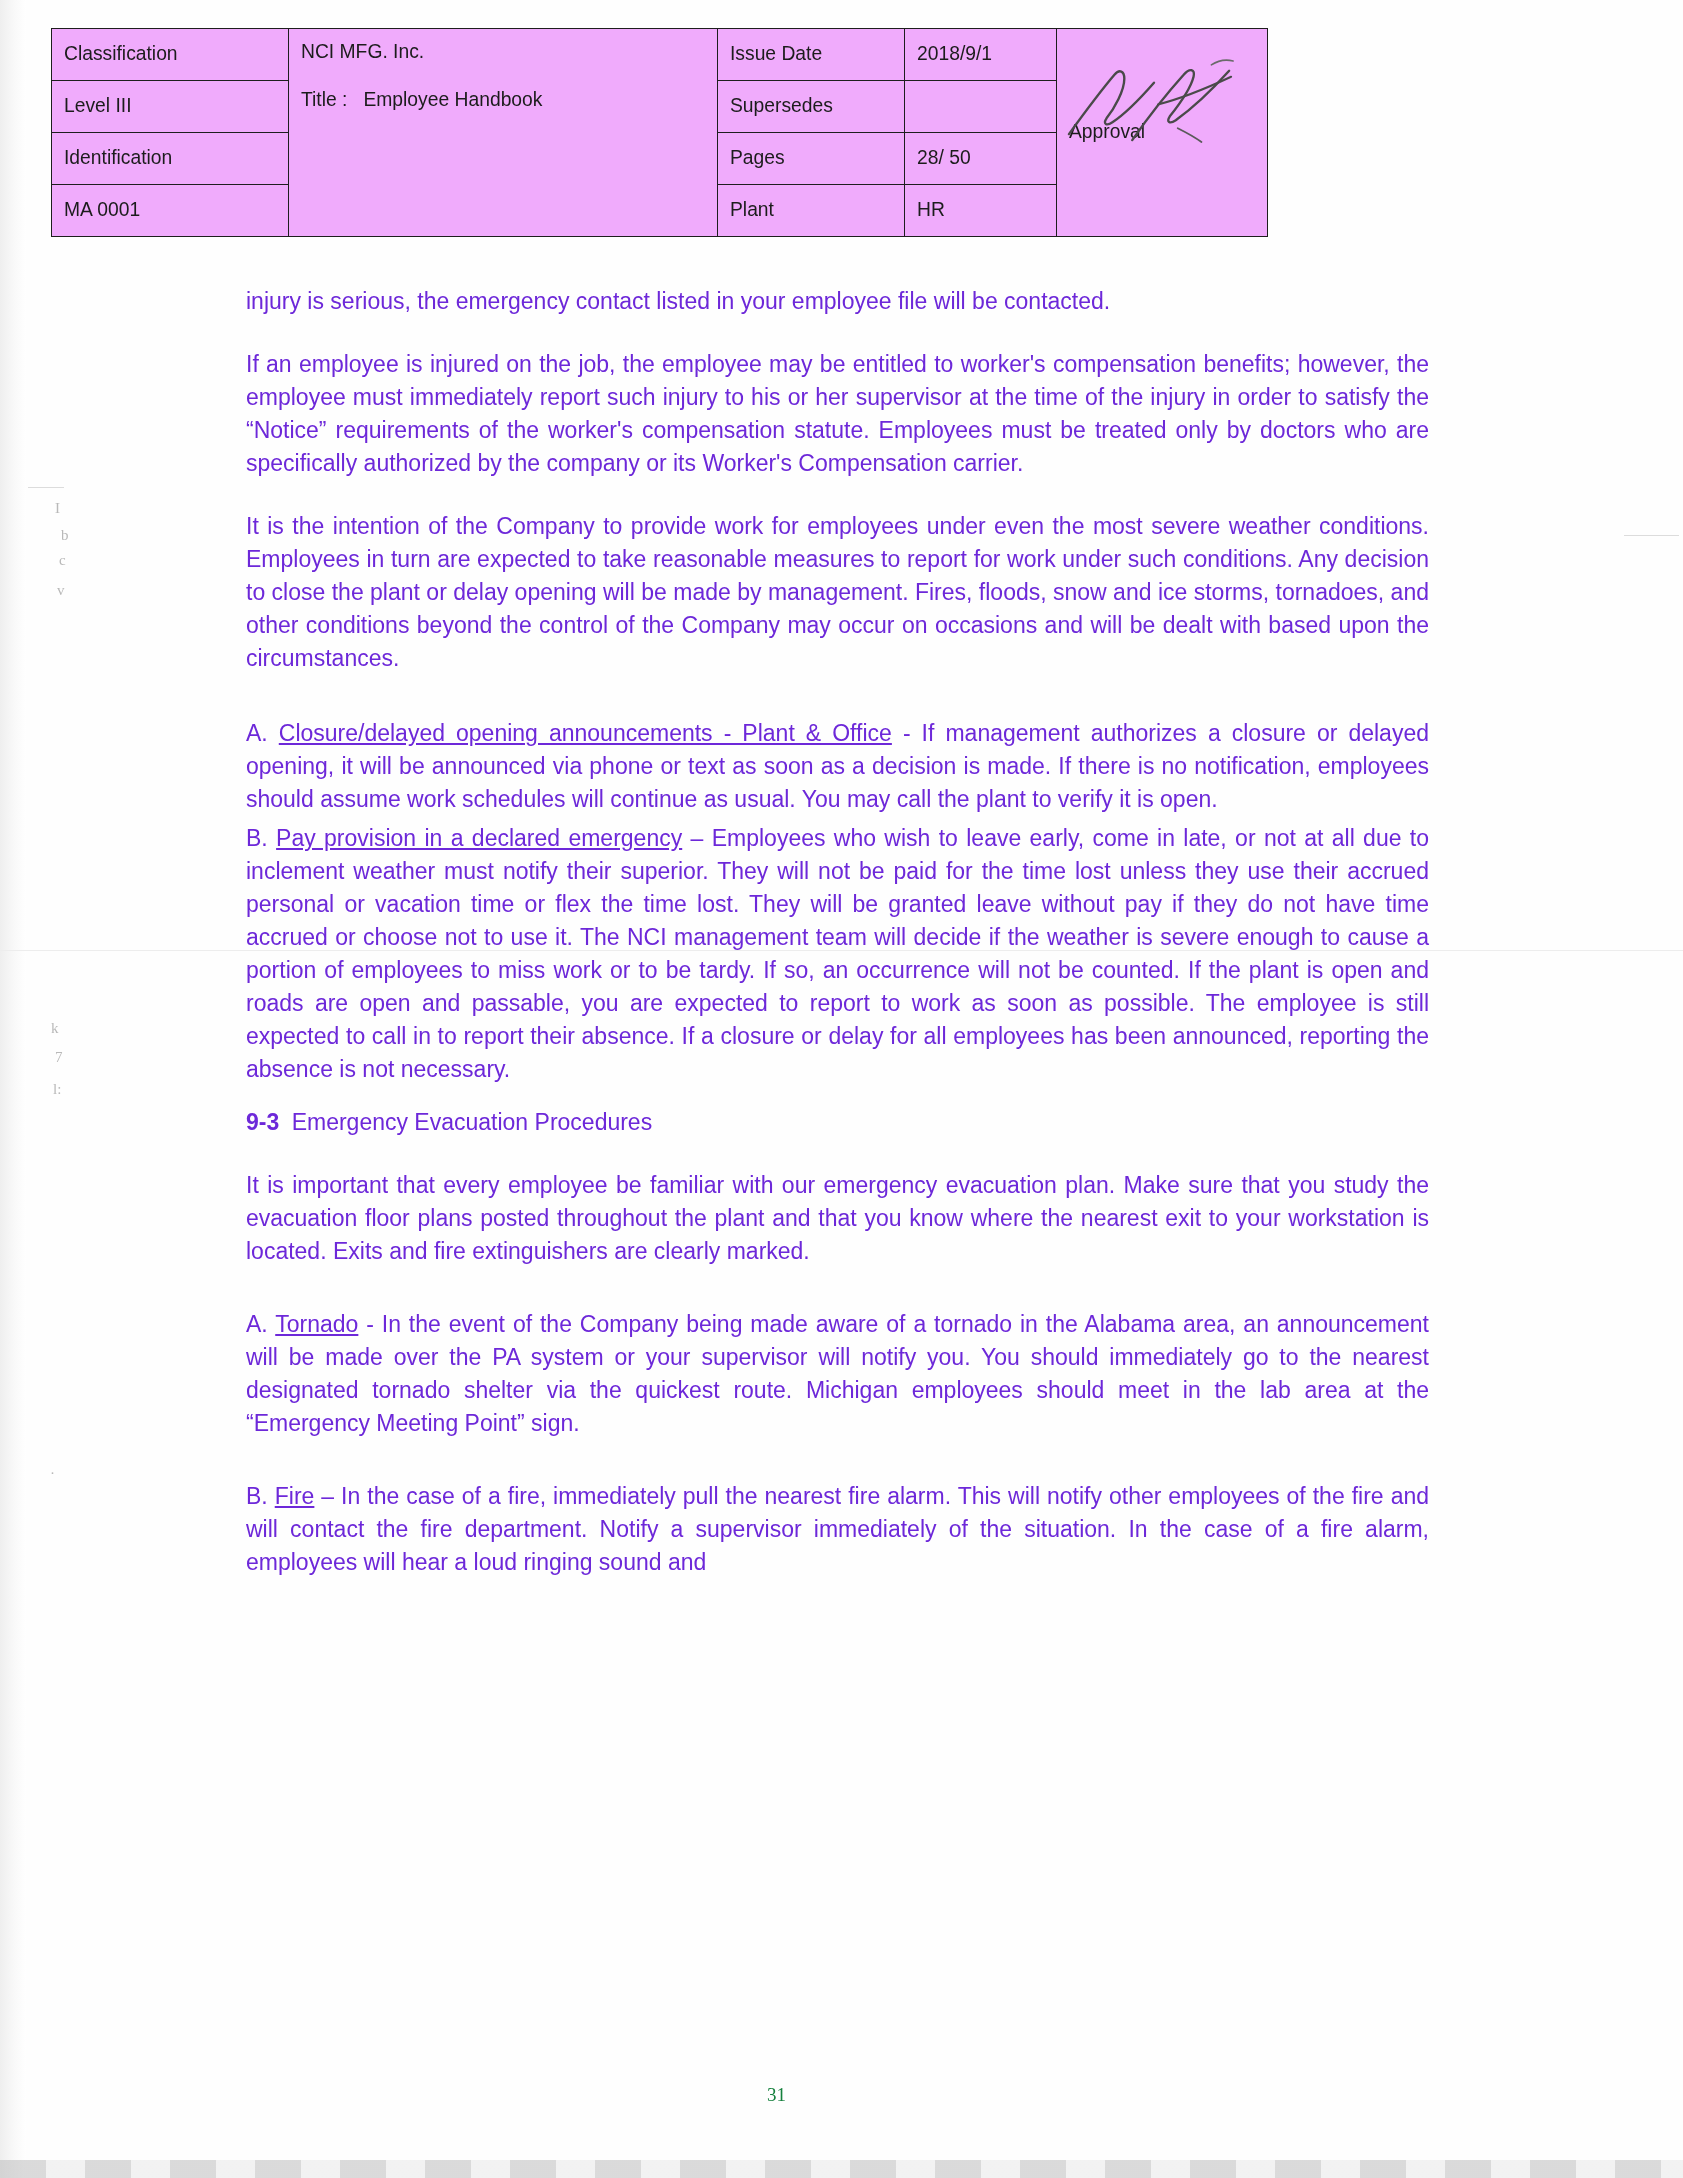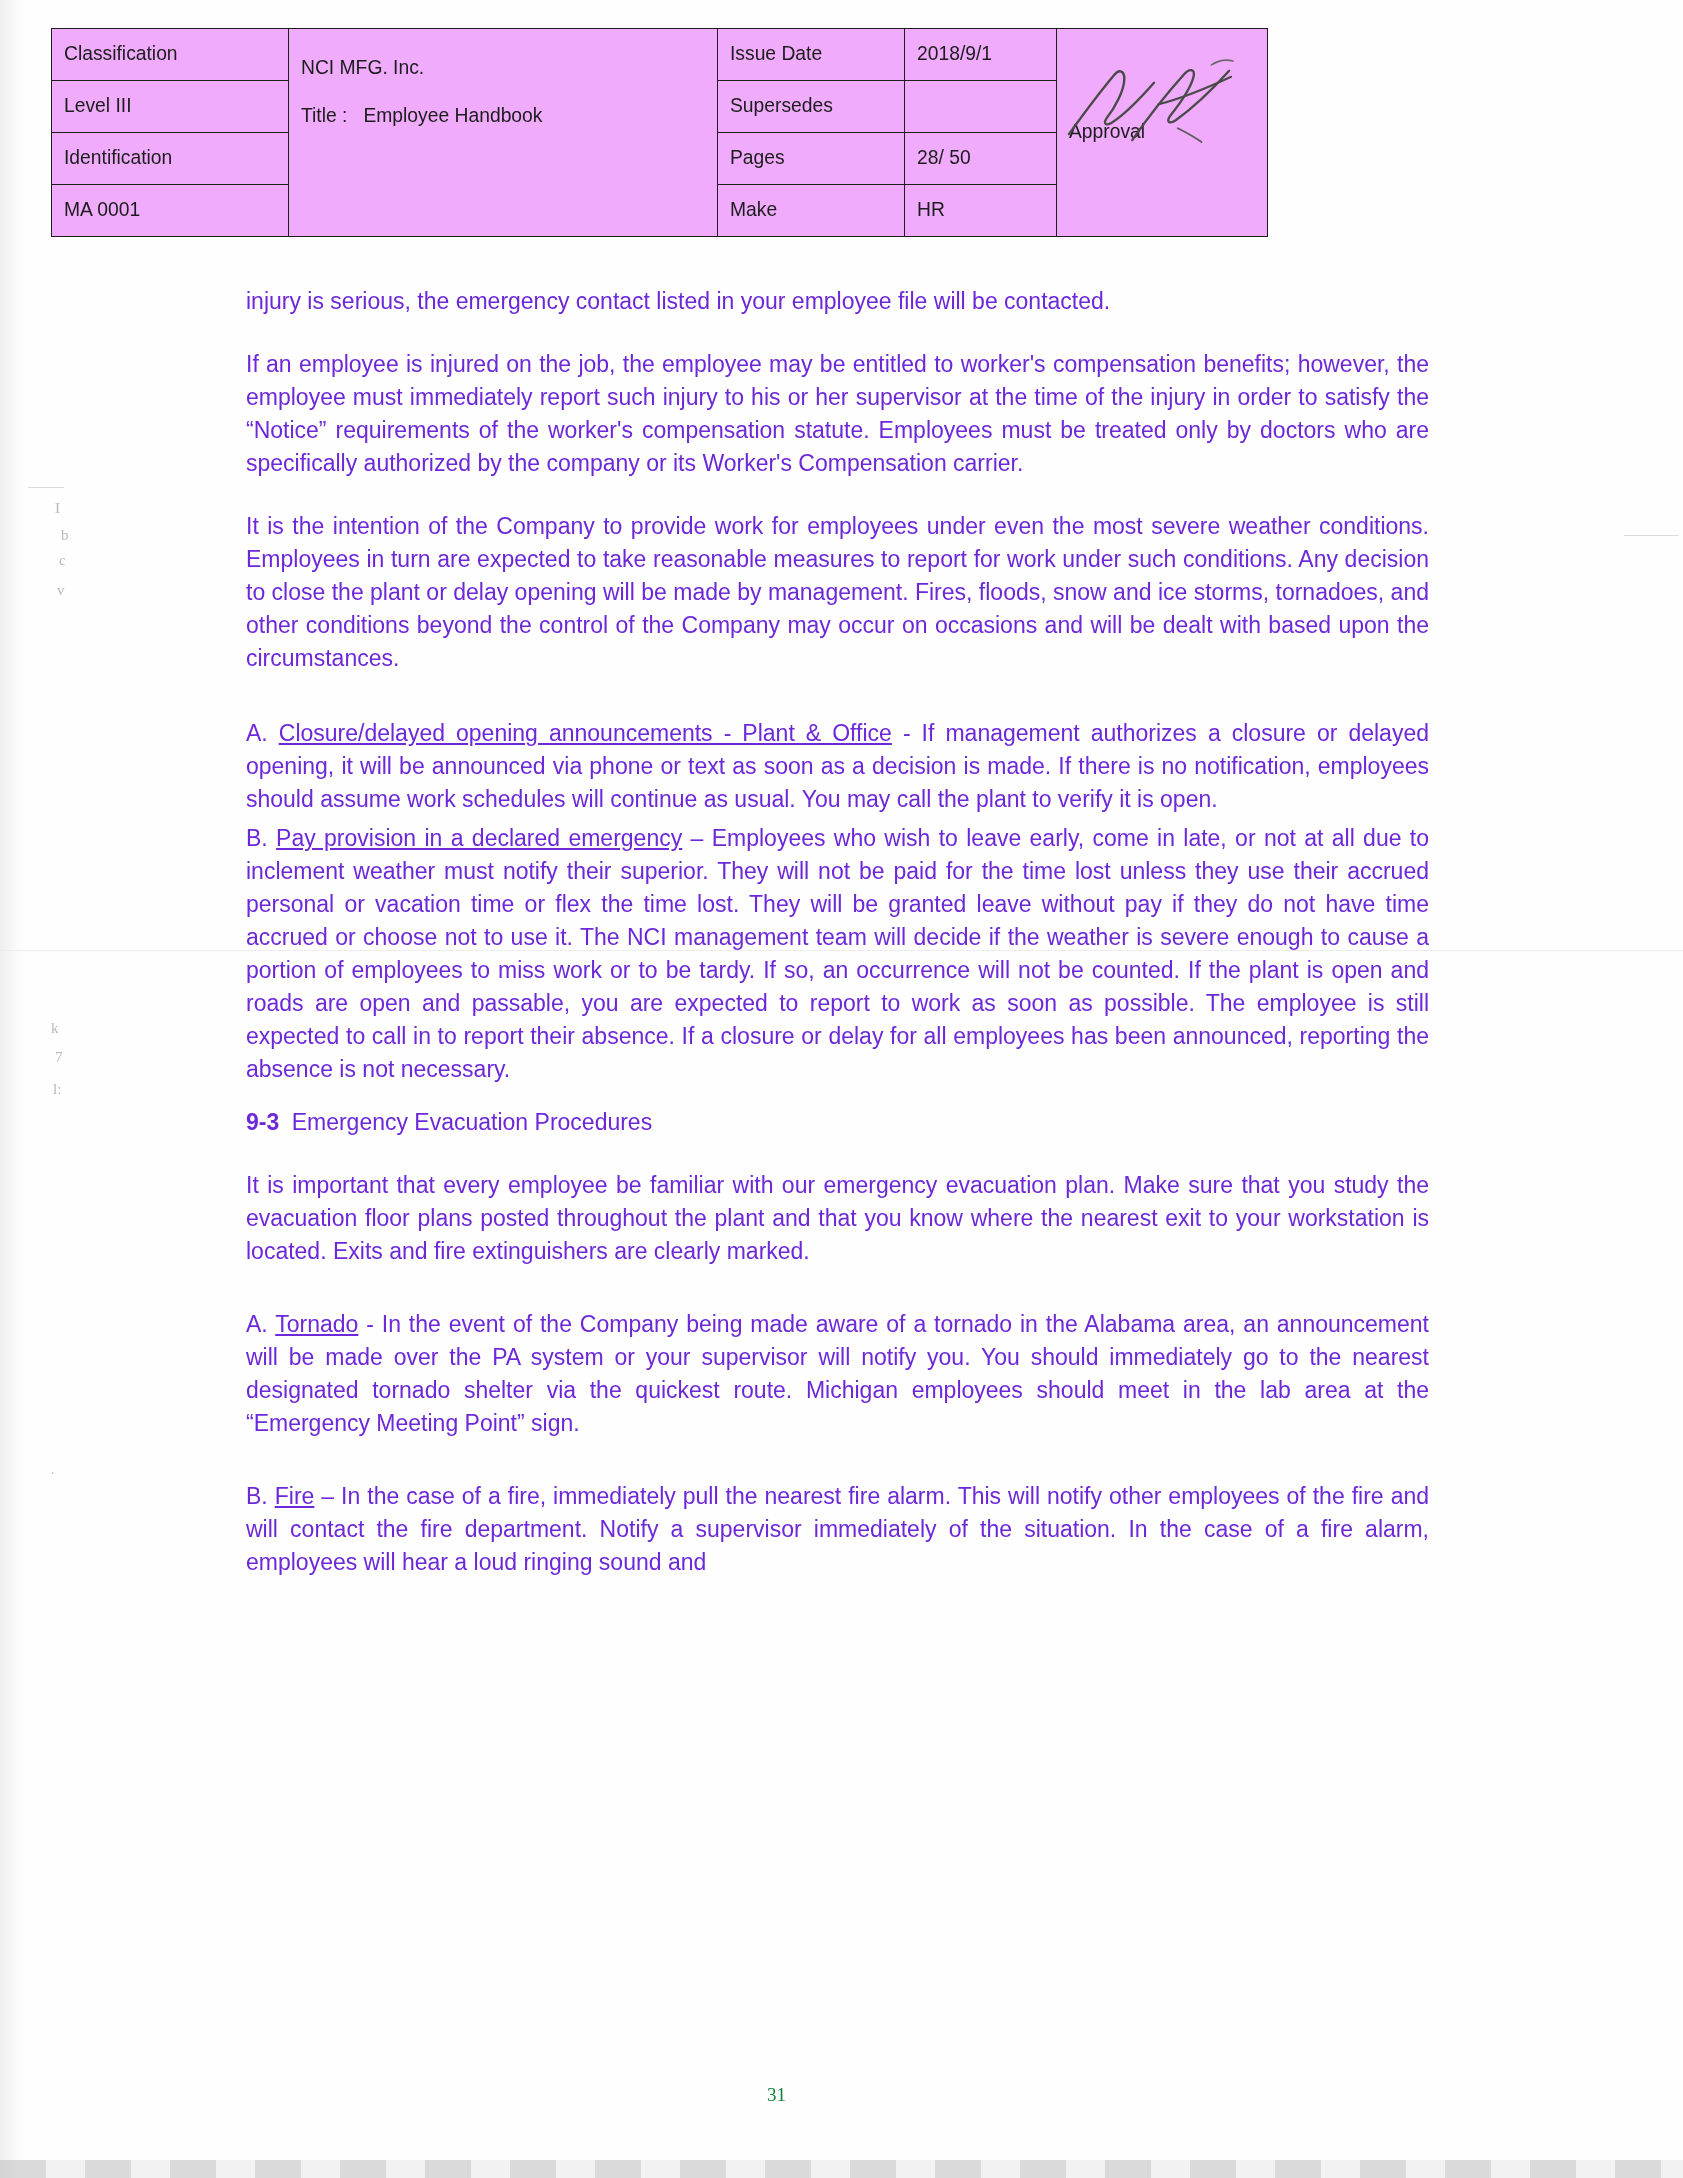--- a/index.html
+++ b/index.html
@@ -75,21 +75,21 @@
     overflow: hidden;
   }
   .c-label   { width: 214px; }
   .c-title   { width: 406px; }
   .c-field   { width: 164px; }
   .c-value   { width: 129px; }
   .c-approve { width: 188px; }
 
   .hdr-table .title-cell {
     vertical-align: top;
-    padding-top: 28px;
+    padding-top: 12px;
     margin-left: 10px;
   }
   .title-inner { display: inline-block; }
   .title-key { margin-right: 16px; }
 
   .approve-cell {
     vertical-align: top;
     padding-top: 8px;
     position: relative;
   }
@@ -188,21 +188,21 @@
         <td class="c-field">Supersedes</td>
         <td class="c-value"></td>
       </tr>
       <tr>
         <td class="c-label">Identification</td>
         <td class="c-field">Pages</td>
         <td class="c-value">28/ 50</td>
       </tr>
       <tr>
         <td class="c-label">MA 0001</td>
-        <td class="c-field">Make</td>
+        <td class="c-field">Plant</td>
         <td class="c-value">HR</td>
       </tr>
     </tbody>
   </table>
 
   <div class="body">
 
     <p class="p nojust">injury is serious, the emergency contact listed in your employee file will be contacted.</p>
 
     <p class="p">If an employee is injured on the job, the employee may be entitled to worker's compensation benefits; however, the employee must immediately report such injury to his or her supervisor at the time of the injury in order to satisfy the “Notice” requirements of the worker's compensation statute. Employees must be treated only by doctors who are specifically authorized by the company or its Worker's Compensation carrier.</p>

